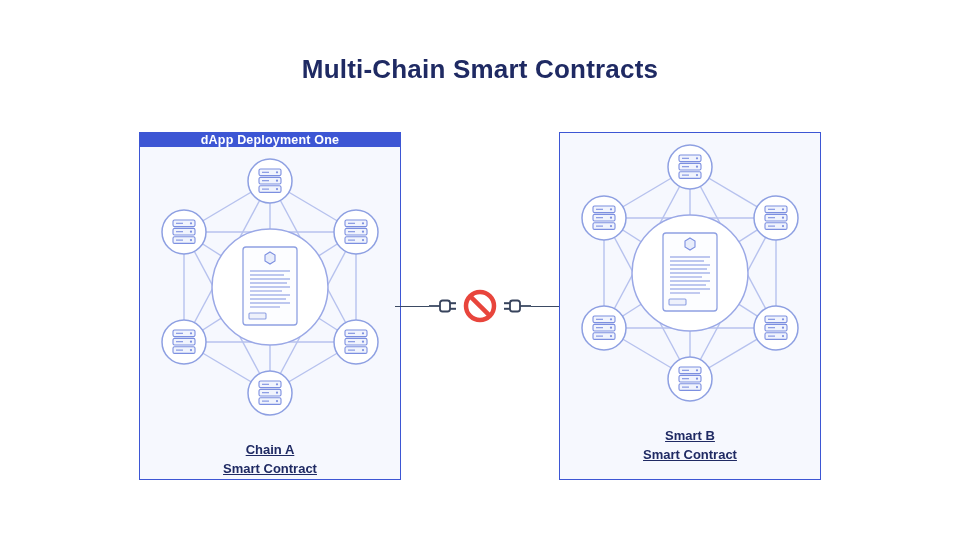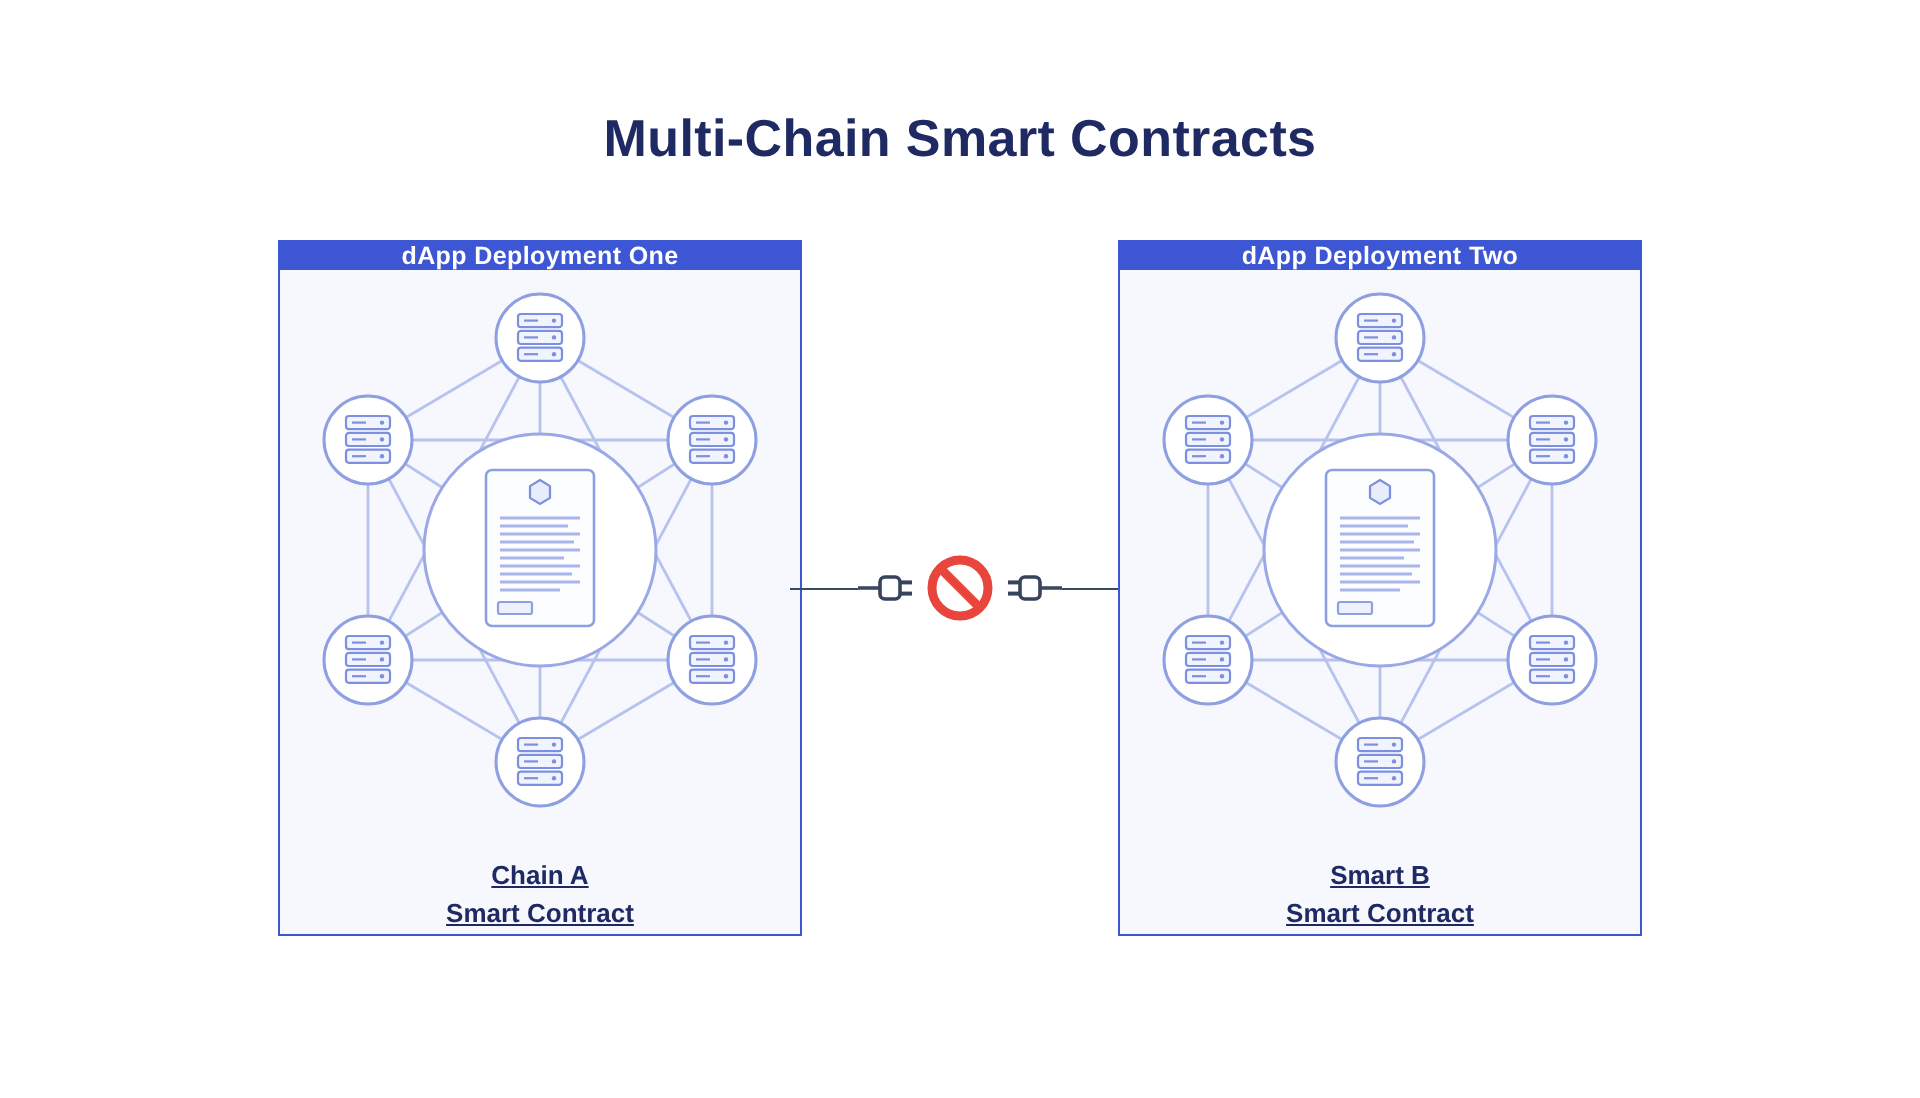--- a/index.html
+++ b/index.html
@@ -14,21 +14,21 @@
   *{margin:0;padding:0;box-sizing:border-box;}
   html,body{width:960px;height:549px;background:#ffffff;overflow:hidden;
     font-family:"Liberation Sans", sans-serif;}
   .stage{position:relative;width:960px;height:549px;background:#fff;}
   .title{
     position:absolute;top:54px;left:0;width:100%;
     text-align:center;font-size:26px;font-weight:bold;color:var(--navy);
     letter-spacing:.2px;
   }
   .diagram-row{
-    position:absolute;top:120px;left:139px;
+    position:absolute;top:132px;left:139px;
     display:flex;align-items:center;
   }
   .panel{
     width:262px;height:348px;
     border:1.5px solid var(--header-blue);
     background:var(--panel-bg);
     display:flex;flex-direction:column;
   }
   .panel-header{
     height:26px;background:var(--header-blue);color:#ffffff;
@@ -165,21 +165,20 @@
         </svg>
         <div class="gap"></div>
         <svg width="28" height="16" viewBox="0 0 28 16" style="transform:scaleX(-1)">
           <use href="#plug-right"></use>
         </svg>
         <div class="wire-seg"></div>
       </div>
     </div>
 
     <div class="panel">
-      <div class="panel-header">dApp Deployment Two</div>
       <div class="panel-body">
         <svg class="mesh" width="260" height="284" viewBox="0 18 260 284">
           <use href="#mesh-net"></use>
         </svg>
         <div class="chain-label">
           <span>Smart B</span>
           <span>Smart Contract</span>
         </div>
       </div>
     </div>

